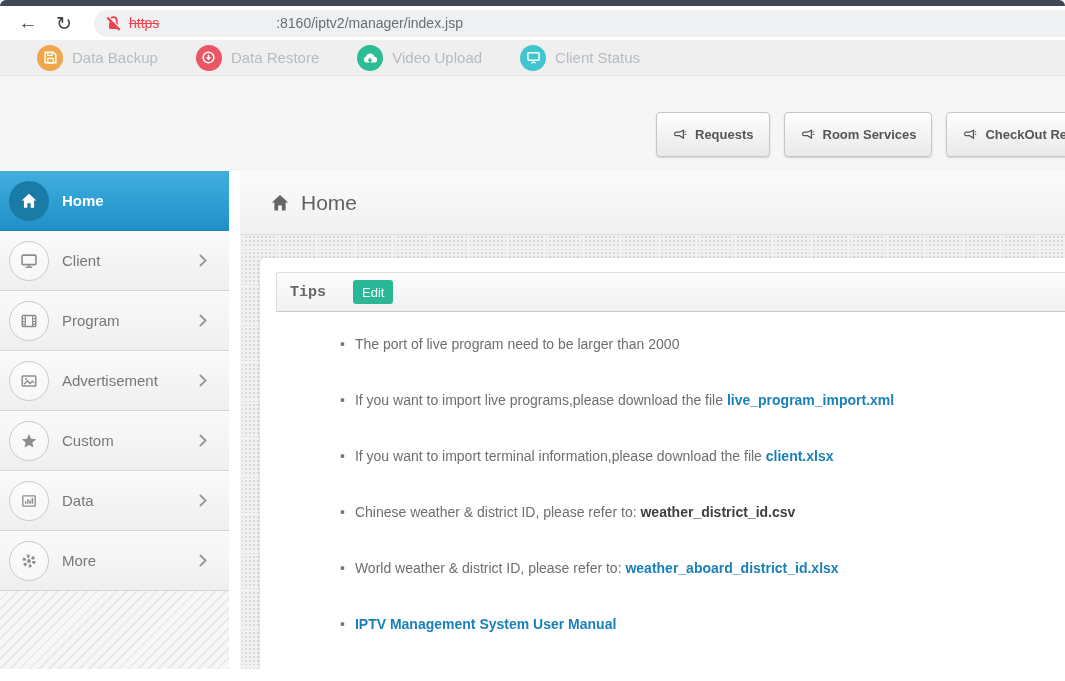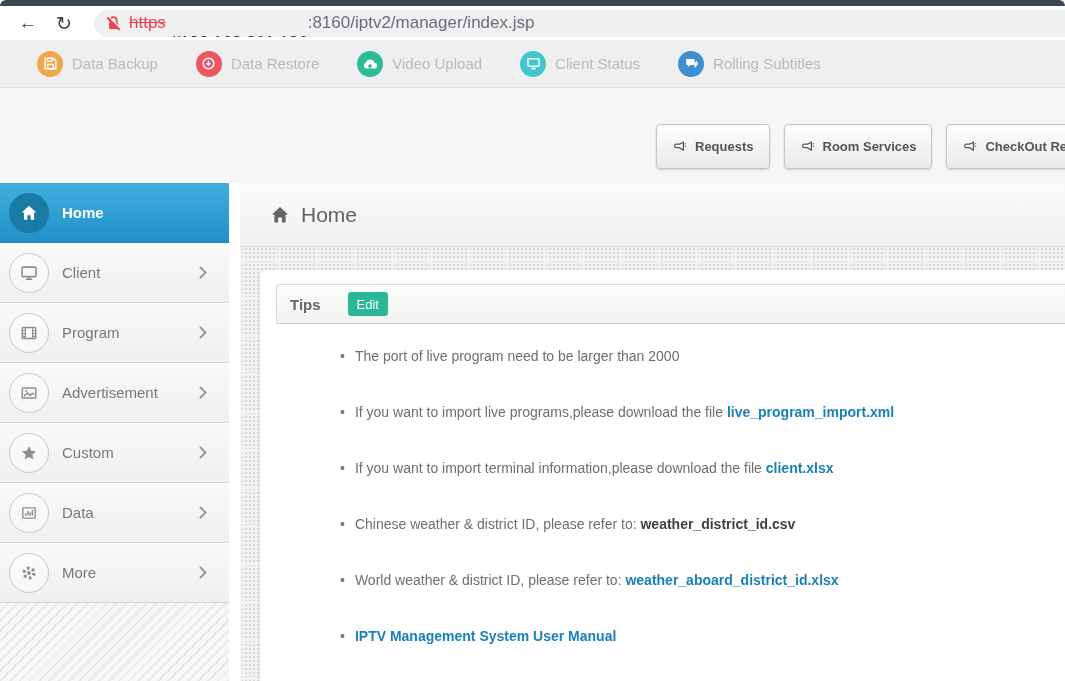--- a/index.html
+++ b/index.html
@@ -6,28 +6,28 @@
   html,body { width:1065px; height:681px; overflow:hidden; background:#fff;
     font-family:"Liberation Sans", sans-serif; }
 
   
   .titlebar { height:6px; background:#3d4854; border-radius:8px 8px 0 0; }
   .chrome { height:34px; background:#fff; display:flex; align-items:center; }
   .nav-btn { width:36px; text-align:center; font-size:19px; color:#3f4347; cursor:pointer; }
   .nav-back { margin-left:10px; }
   .addr { flex:1; height:27px; background:#eef0f2; border-radius:14px 0 0 14px;
     margin-left:12px; display:flex; align-items:center; padding-left:11px;
-    font-size:17px; white-space:nowrap; overflow:hidden; }
+    font-size:14px; white-space:nowrap; overflow:hidden; }
   .addr svg { margin-right:7px; flex:none; }
   .url-scheme { text-decoration:line-through; }
   .url-host { color:#27292c;margin-top:40px; }
   .url-path { color:#6b6e72; }
 
   
-  .toolbar { height:48px; background:#efefef; border-bottom:1px solid #e2e2e2;
+  .toolbar { height:36px; background:#efefef; border-bottom:1px solid #e2e2e2;
     display:flex; align-items:center; padding-left:37px; gap:38px; }
   .tb-item { display:flex; align-items:center; gap:9px; cursor:pointer; }
   .tb-icon { width:26px; height:26px; border-radius:50%; display:flex;
     align-items:center; justify-content:center; flex:none; }
   .tb-label { font-size:15px; color:#b5bbc3; }
 
   
   .header { height:95px; background:#f6f6f6; position:relative; }
   .logo { position:absolute; left:30px; top:24px; width:80px; height:42px;
     background:#fff; color:#6f6f6f; font-size:30px; display:flex;
@@ -68,21 +68,21 @@
     background:linear-gradient(#fbfbfb,#f1f1f1); display:flex; align-items:center;
     padding-left:30px; gap:11px; color:#616161; }
   .crumb-label { font-size:21px; }
 
   .panel { position:absolute; left:20px; top:87px; right:-40px; bottom:-20px;
     background:#fff; border-radius:5px; box-shadow:0 1px 3px rgba(0,0,0,0.18);
     padding:14px 16px; }
   .tips-header { height:40px; border:1px solid #ddd; border-bottom-color:#c9c9c9;
     background:linear-gradient(#fcfcfc,#f2f2f2); border-radius:3px 3px 0 0;
     display:flex; align-items:center; padding-left:13px; }
-  .tips-title { font-size:15px; font-weight:bold; color:#676767; }
+  .tips-title { font-size:15px; font-weight:bold; color:#676767;font-family:Liberation Mono, monospace; }
   .edit-btn { margin-left:27px; height:24px; padding:0 9px; border:none;
     border-radius:3px; color:#fff; font-size:13px; font-family:inherit; cursor:pointer; }
   .tips-body { padding:24px 0 0 64px; }
   .tip { margin-bottom:39px; font-size:14px; color:#6e6e6e; line-height:17px; }
   .tip .bullet { color:#777; margin-right:10px; }
   .tip a { font-weight:bold; text-decoration:none; }
 </style>
 </head>
 <body>
 
@@ -134,29 +134,20 @@
   </div>
   <div class="tb-item">
     <span class="tb-icon" style="background-color: rgb(65, 198, 207);">
       <svg width="15" height="15" viewBox="0 0 14 14">
           <rect x="1.8" y="2.5" width="10.4" height="7" rx="0.8" fill="none" stroke="#fff" stroke-width="1.4"></rect>
           <path d="M7 9.5v2M4.8 11.8h4.4" stroke="#fff" stroke-width="1.3"></path>
         </svg>
     </span>
     <span class="tb-label">Client Status</span>
   </div>
-  <div class="tb-item">
-    <span class="tb-icon" style="background-color: rgb(61, 143, 209);">
-      <svg width="15" height="15" viewBox="0 0 14 14">
-          <path d="M2 2.8h6.5a1.6 1.6 0 0 1 1.6 1.6v2.4a1.6 1.6 0 0 1-1.6 1.6H6l-2.4 1.8V8.4h-.4A1.2 1.2 0 0 1 2 7.2z" fill="#fff"></path>
-          <path d="M11.2 4.6a2 2 0 0 1 1.6 2v1.1c0 .9-.7 1.6-1.5 1.6v1.6L9.2 9.4" fill="#fff"></path>
-        </svg>
-    </span>
-    <span class="tb-label">Rolling Subtitles</span>
-  </div>
 </div>
 
 <div class="header">
   <div class="hdr-buttons">
     <div class="hdr-btn">
       <svg width="15" height="14" viewBox="0 0 16 16">
           <path d="M12.5 2.5v9L8 8.7H4.2A1.7 1.7 0 0 1 2.5 7v-.5a1.7 1.7 0 0 1 1.7-1.7H8z" fill="none" stroke="currentColor" stroke-width="1.4"></path>
           <path d="M13.7 5l1.6-1.2M13.9 7.2h1.9" stroke="currentColor" stroke-width="1.1"></path>
         </svg>
       <span>Requests</span>

